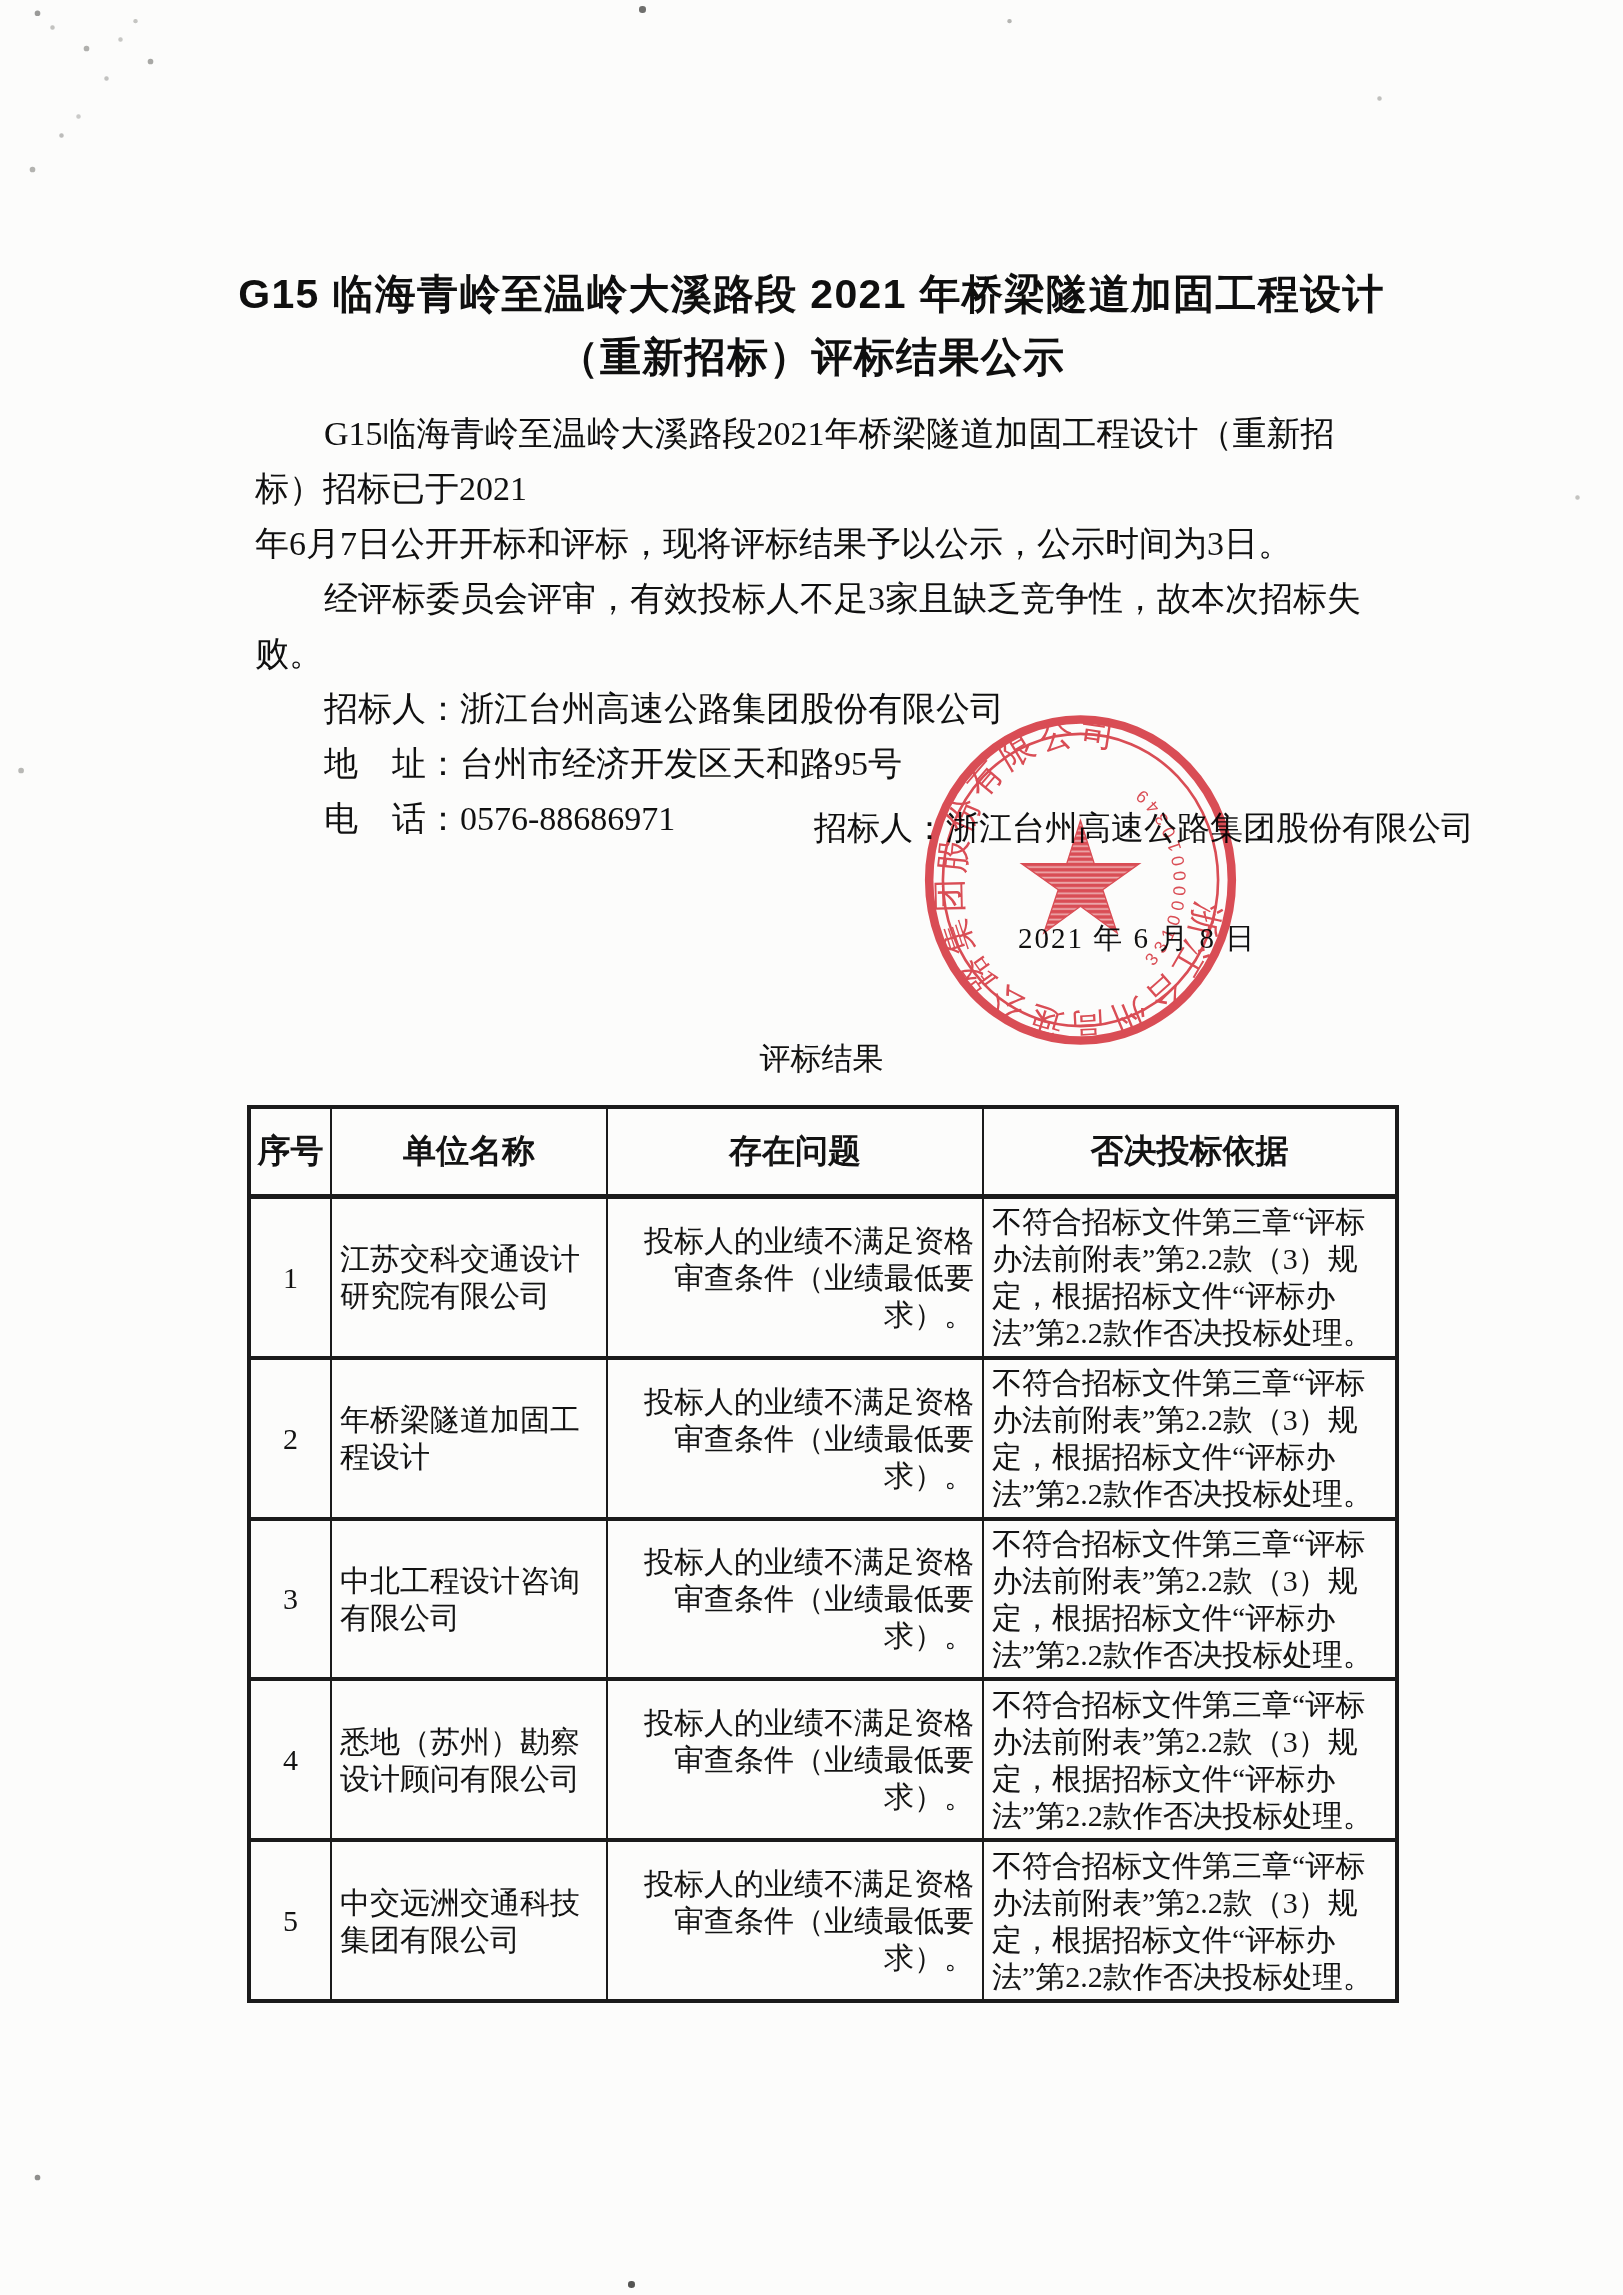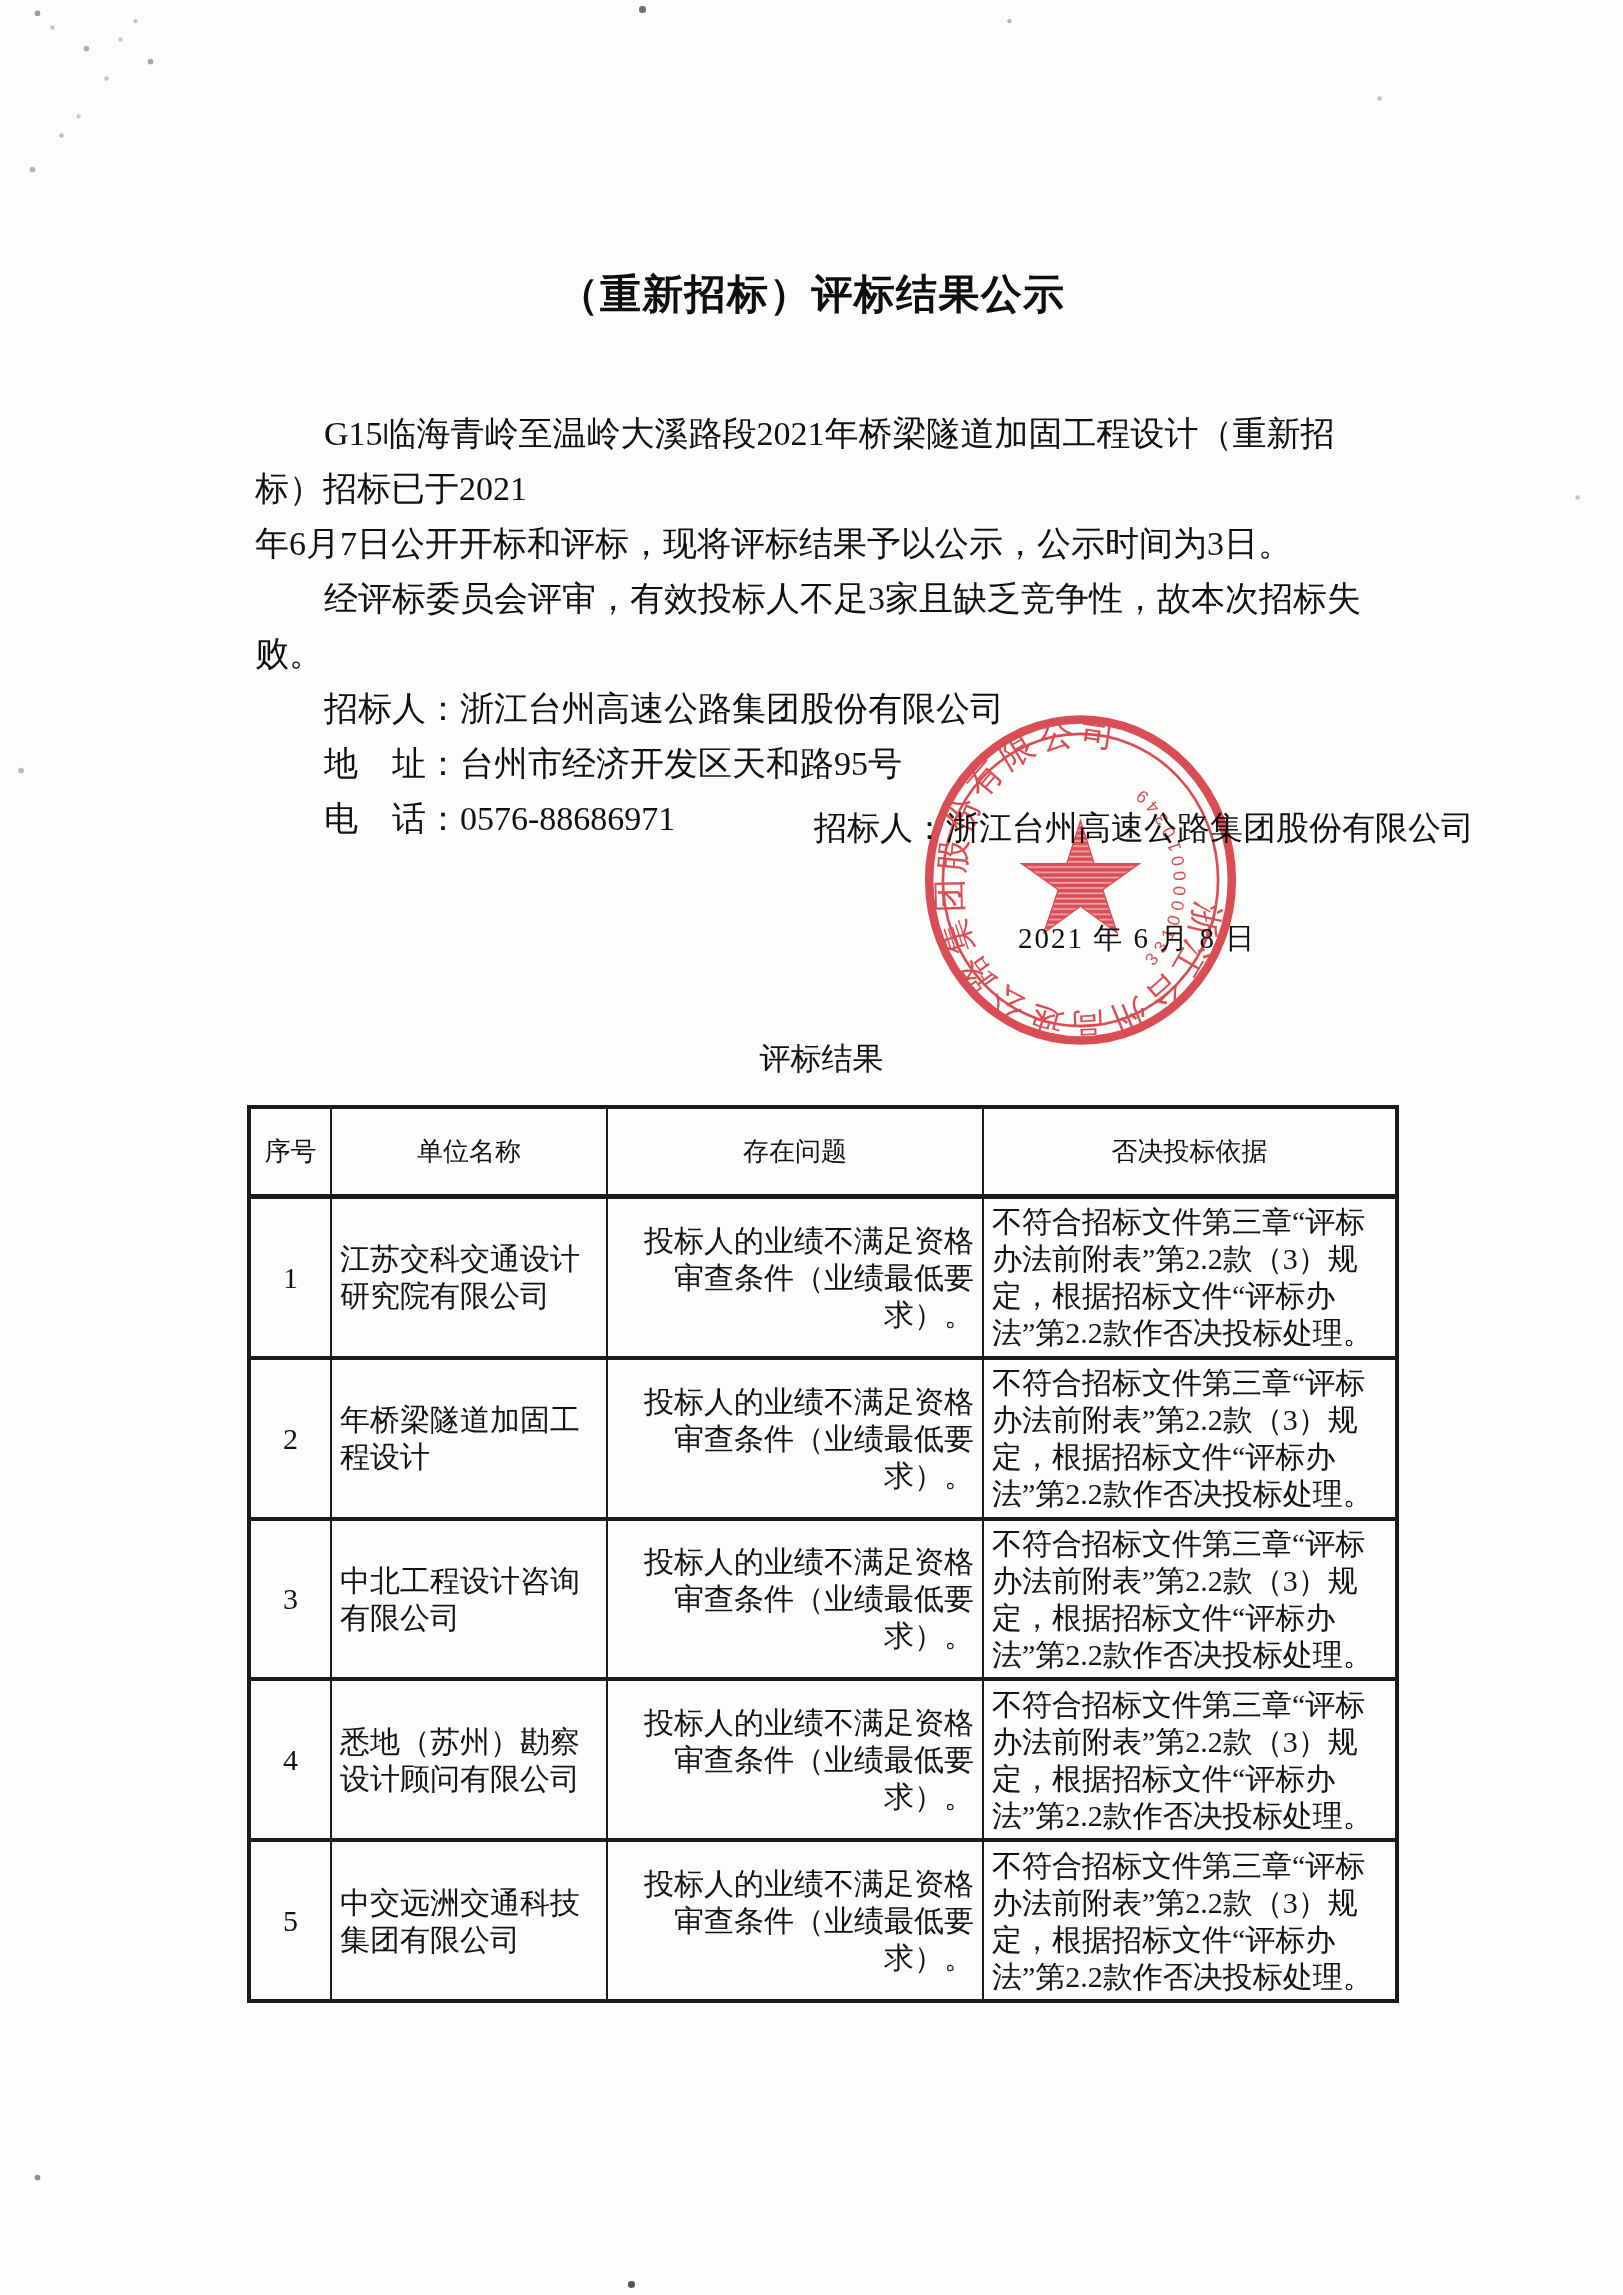--- a/index.html
+++ b/index.html
@@ -38,21 +38,21 @@
   .table-caption{position:absolute;left:247px;top:1038px;width:1149px;
     text-align:center;font-size:31px;color:#101010;}
   table.results{
     position:absolute;left:247px;top:1105px;width:1149px;
     border-collapse:collapse;table-layout:fixed;
     font-size:30px;color:#131313;
   }
   table.results,table.results th,table.results td{border:2.6px solid #1b1b1b;}
   table.results{border-width:4.6px;}
   table.results th{
-    height:85px;font-weight:normal;font-size:26px;
+    height:85px;font-weight:bold;font-size:33px;
     border-bottom-width:5.9px;text-align:center;vertical-align:middle;padding:0;
   }
   table.results td{
     height:149px;vertical-align:middle;border-top-width:4.6px;
     padding:3.9px 7.9px;line-height:37px;
   }
   td.c-serial{text-align:center;}
   td.c-company{text-align:left;padding:3.9px 11.8px;}
   td.c-issue{text-align:right;}
   td.c-basis{text-align:left;line-height:35px;}
@@ -62,20 +62,21 @@
   .col-basis{width:414px;}
 </style>
 </head>
 <body>
 
 <div class="page">
 
   <div class="specks"></div>
 
   <div class="title">
+    <div>G15 临海青岭至温岭大溪路段 2021 年桥梁隧道加固工程设计</div>
     <div>（重新招标）评标结果公示</div>
   </div>
 
   <div class="body-text">
     <div class="indent">G15临海青岭至温岭大溪路段2021年桥梁隧道加固工程设计（重新招标）招标已于2021</div>
     <div>年6月7日公开开标和评标，现将评标结果予以公示，公示时间为3日。</div>
     <div class="indent">经评标委员会评审，有效投标人不足3家且缺乏竞争性，故本次招标失败。</div>
     <div class="indent">招标人：浙江台州高速公路集团股份有限公司</div>
     <div class="indent">地　址：台州市经济开发区天和路95号</div>
     <div class="indent">电　话：0576-88686971</div>

